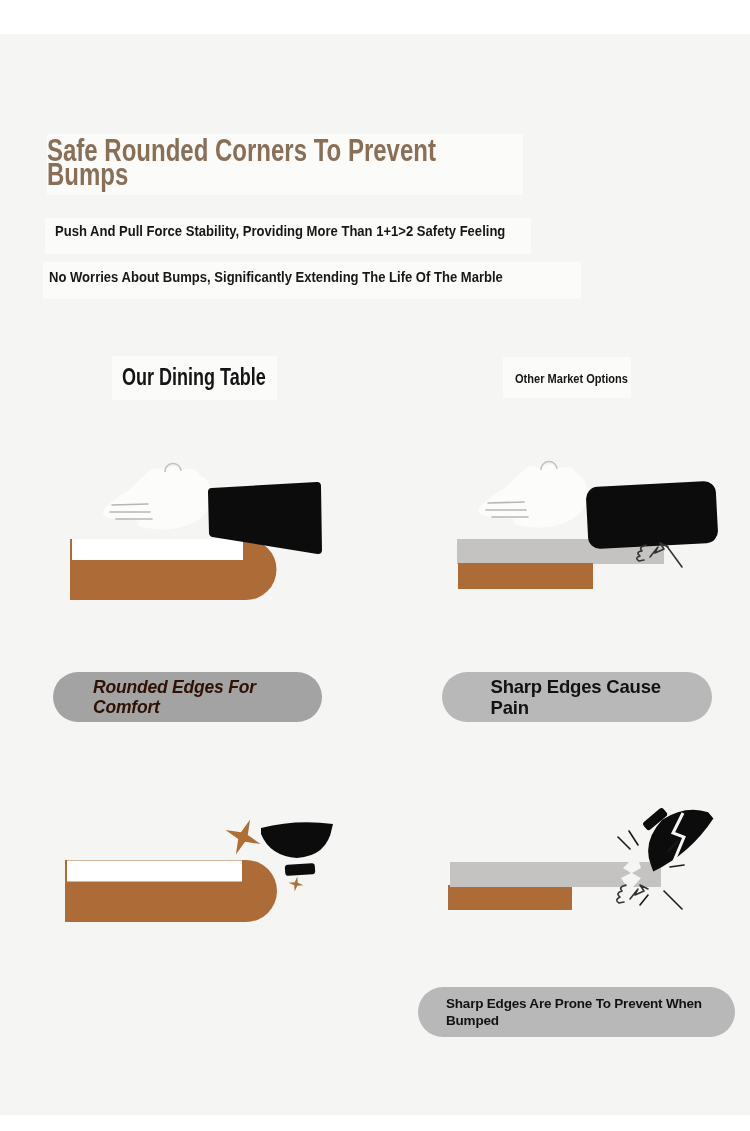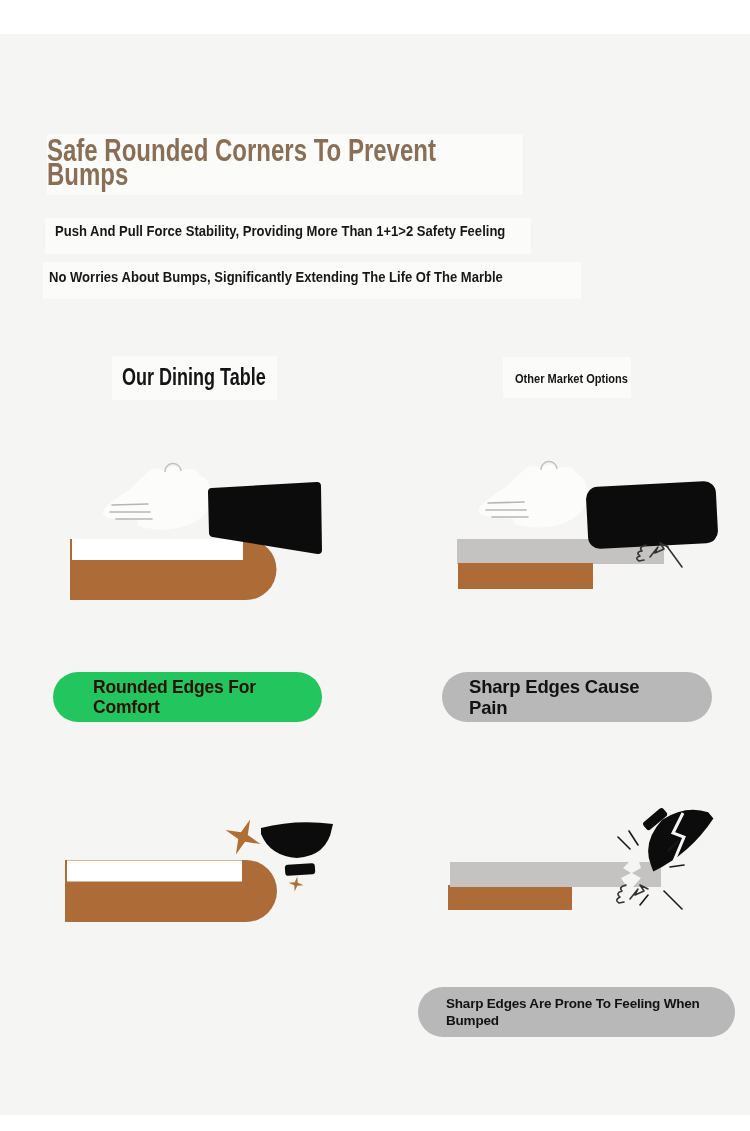--- a/index.html
+++ b/index.html
@@ -25,21 +25,21 @@
     white-space:nowrap;transform:scaleX(0.75);transform-origin:0 0;
   }
   .col-header-small{
     font-size:13px;line-height:15px;font-weight:bold;color:#141414;
     white-space:nowrap;transform:scaleX(0.85);transform-origin:0 0;
   }
   .pill{
     position:absolute;height:50px;border-radius:25px;
     display:flex;align-items:center;
   }
-  .pill-brown{background:#22c55e;}
+  .pill-brown{background:#a3a3a3;font-style:italic;}
   .pill-gray{background:#b9b8b8;}
   .pill-text-l1{font-size:17.5px;line-height:20.5px;font-weight:bold;color:#2e1104;width:172px;padding-left:40px;letter-spacing:-0.2px;}
   .pill-text-r1{font-size:18.5px;line-height:21.5px;font-weight:bold;color:#121212;width:200px;padding-left:27px;letter-spacing:-0.2px;}
   .pill-text-l2{font-size:12.5px;line-height:14px;font-weight:bold;color:#2e1104;width:100%;text-align:center;
     transform:scaleX(0.88);transform-origin:50% 50%;white-space:nowrap;}
   .pill-text-r2{font-size:13.5px;line-height:17px;font-weight:bold;color:#121212;width:258px;padding-left:28px;letter-spacing:-0.2px;}
   svg{display:block;}
 </style>
 </head>
 <body>
@@ -91,21 +91,21 @@
     <g stroke="#333333" stroke-width="1.6" fill="none" stroke-linecap="round" stroke-linejoin="round">
       <path d="M216,88 Q208,90 212,94 Q205,95 210,99 Q204,101 209,104 L214,103"></path>
       <path d="M220,100 L228,90 L225,96 L234,92 L230,86 L238,90"></path>
       <line x1="236" y1="88" x2="252" y2="110"></line>
     </g>
   </svg>
 
   <div class="pill pill-brown" style="left:53px;top:660px;width:269px;">
     <div class="pill-text-l1">Rounded Edges For Comfort</div>
   </div>
-  <div class="pill pill-gray" style="left:442px;top:660px;width:270px;">
+  <div class="pill pill-gray" style="left:442px;top:660px;width:270px;justify-content:center;">
     <div class="pill-text-r1">Sharp Edges Cause Pain</div>
   </div>
 
   <svg class="abs" style="left:40px;top:795px;" width="340" height="140" viewBox="0 0 340 140">
     <path d="M25,53 H206 A31,31 0 0 1 237,84 A31,31 0 0 1 206,115 H25 Z" fill="#ad6b38"></path>
     <rect x="27" y="53.5" width="175" height="21" fill="#ffffff"></rect>
     <g>
       <path d="M221,21 Q256,12 293,17 L292,21 Q287,49 257,51 Q230,49 221,27 Z" fill="#0c0c0c"></path>
       <rect x="245" y="57" width="30" height="11" rx="3" fill="#0c0c0c" transform="rotate(-4 260 62)"></rect>
     </g>
@@ -132,15 +132,15 @@
       <line x1="200" y1="42" x2="188" y2="30"></line>
       <line x1="208" y1="38" x2="199" y2="24"></line>
       <line x1="238" y1="44" x2="248" y2="34"></line>
       <line x1="240" y1="60" x2="254" y2="58"></line>
       <line x1="234" y1="84" x2="252" y2="102"></line>
       <line x1="218" y1="88" x2="210" y2="98"></line>
     </g>
   </svg>
 
   <div class="pill pill-gray" style="left:418px;top:975px;width:317px;">
-    <div class="pill-text-r2">Sharp Edges Are Prone To Feeling When Bumped</div>
+    <div class="pill-text-r2">Sharp Edges Are Prone To Prevent When Bumped</div>
   </div>
 </div>
 
 </body></html>

